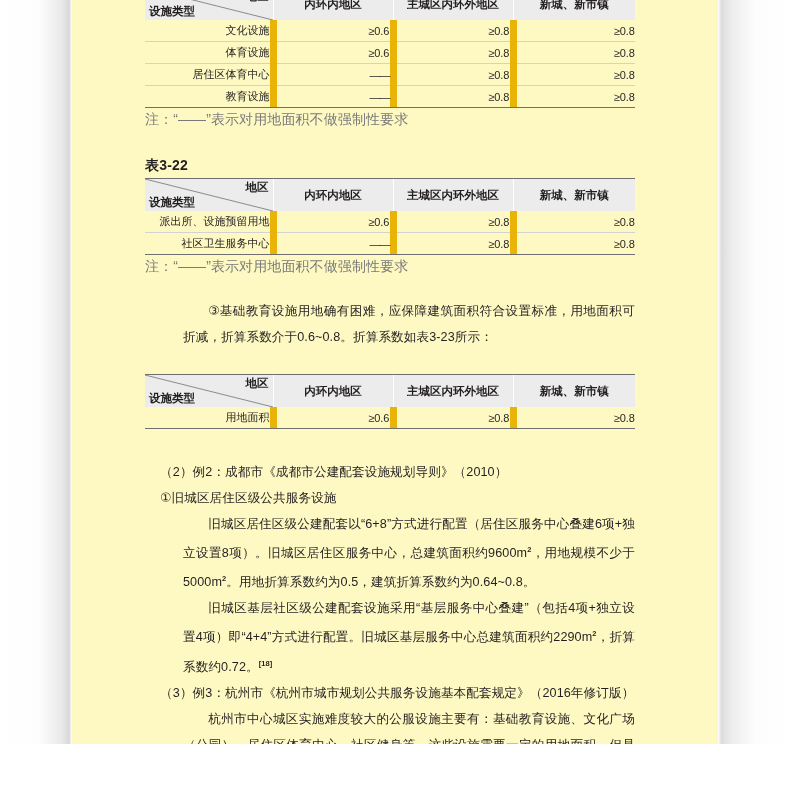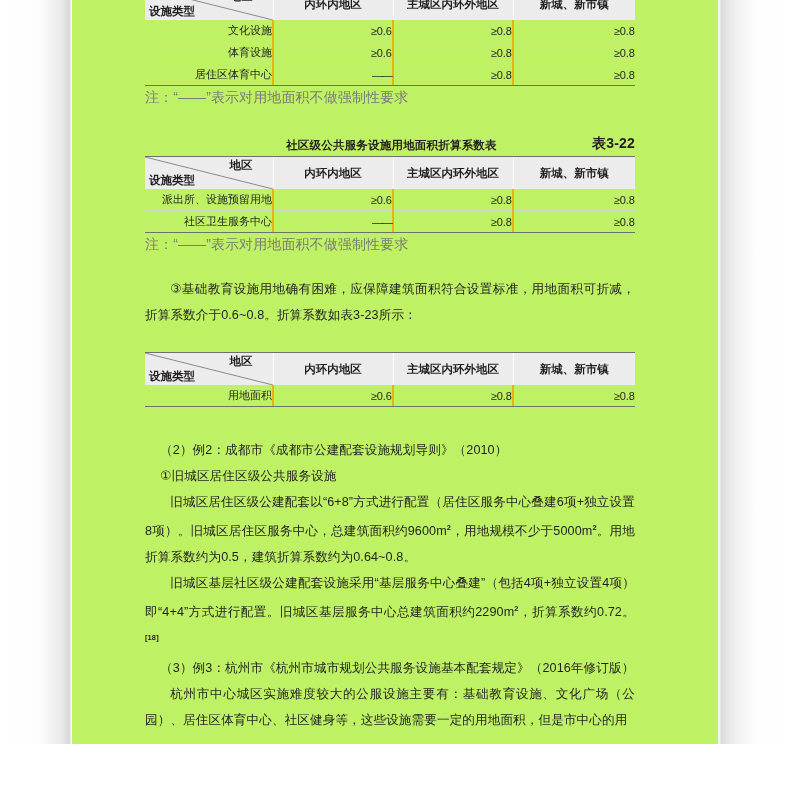--- a/index.html
+++ b/index.html
@@ -13,21 +13,21 @@
     overflow: hidden;
     font-family: "Liberation Sans", "DejaVu Sans", sans-serif;
     color: #231f20;
   }
 
   
   #scan {
     position: relative;
     width: 790px;
     height: 790px;
-    background: #bef264;
+    background: #fef9c3;
   }
   .fold-left {
     position: absolute;
     top: 0; left: 0;
     width: 72px; height: 790px;
     background: linear-gradient(to right, #ffffff 0%, #fdfdfd 55%, #e9e9e9 86%, #d8d8d8 96%, #ffffff 100%);
     pointer-events: none;
   }
   .fold-right {
     position: absolute;
@@ -109,21 +109,21 @@
     height: 32px;
     overflow: hidden;
   }
   .diag svg {
     position: absolute;
     top: 0; left: 0;
   }
   .diag .lbl-region {
     position: absolute;
     top: 1px;
-    right: 20px;
+    right: 4px;
     font-size: 11.5px;
     font-weight: bold;
   }
   .diag .lbl-type {
     position: absolute;
     bottom: 1px;
     left: 4px;
     font-size: 11.5px;
     font-weight: bold;
   }
@@ -134,21 +134,21 @@
     font-size: 11px;
     color: #231f20;
     border-top: 1px solid #d2d2d2;
     padding: 0;
     vertical-align: middle;
   }
   table.dtbl tbody tr:first-child td {
     border-top: none;
   }
   table.dtbl tbody tr td.sep-left {
-    border-left: 2px solid #eab308;
+    border-left: 7px solid #eab308;
   }
   .tbl-top-rule {
     height: 1px;
     background: #6f6f6f;
     width: 490px;
   }
   .tbl-bot-rule {
     height: 1px;
     background: #6f6f6f;
     width: 490px;
@@ -167,21 +167,21 @@
   
   p.para {
     margin: 0;
     font-size: 12.6px;
     line-height: 26px;
     color: #231f20;
     text-align: justify;
     text-justify: inter-ideograph;
     letter-spacing: .1px;
   }
-  p.para.indent { text-indent: 2em; }
+  p.para.indent { text-indent: 2em; margin-left: 38px; }
   p.para.indent1 { text-indent: 1.2em; }
   sup.fn {
     font-size: 7.5px;
     vertical-align: super;
     font-weight: bold;
   }
   .sp-l { height: 24px; }
 </style>
 </head>
 <body>
@@ -229,31 +229,36 @@
             <td class="sep-left">≥0.6</td>
             <td class="sep-left">≥0.8</td>
             <td class="sep-left">≥0.8</td>
           </tr>
           <tr>
             <td>居住区体育中心</td>
             <td class="sep-left dash-cell">——</td>
             <td class="sep-left">≥0.8</td>
             <td class="sep-left">≥0.8</td>
           </tr>
+          <tr>
+            <td>教育设施</td>
+            <td class="sep-left dash-cell">——</td>
+            <td class="sep-left">≥0.8</td>
+            <td class="sep-left">≥0.8</td>
+          </tr>
         </tbody>
       </table>
       <div class="tbl-bot-rule"></div>
       <div class="tbl-note">注：“——”表示对用地面积不做强制性要求</div>
     </div>
 
     <div class="sp-l" style="height:28px;"></div>
 
     <div>
       <div class="tbl-caption-row">
-        <span class="tbl-caption-title">社区级公共服务设施用地面积折算系数表</span>
         <span class="tbl-caption-num">表3-22</span>
       </div>
       <div class="tbl-top-rule"></div>
       <table class="dtbl">
         <colgroup>
             <col class="c1">
             <col class="c2">
             <col class="c3">
             <col class="c4">
           </colgroup>

